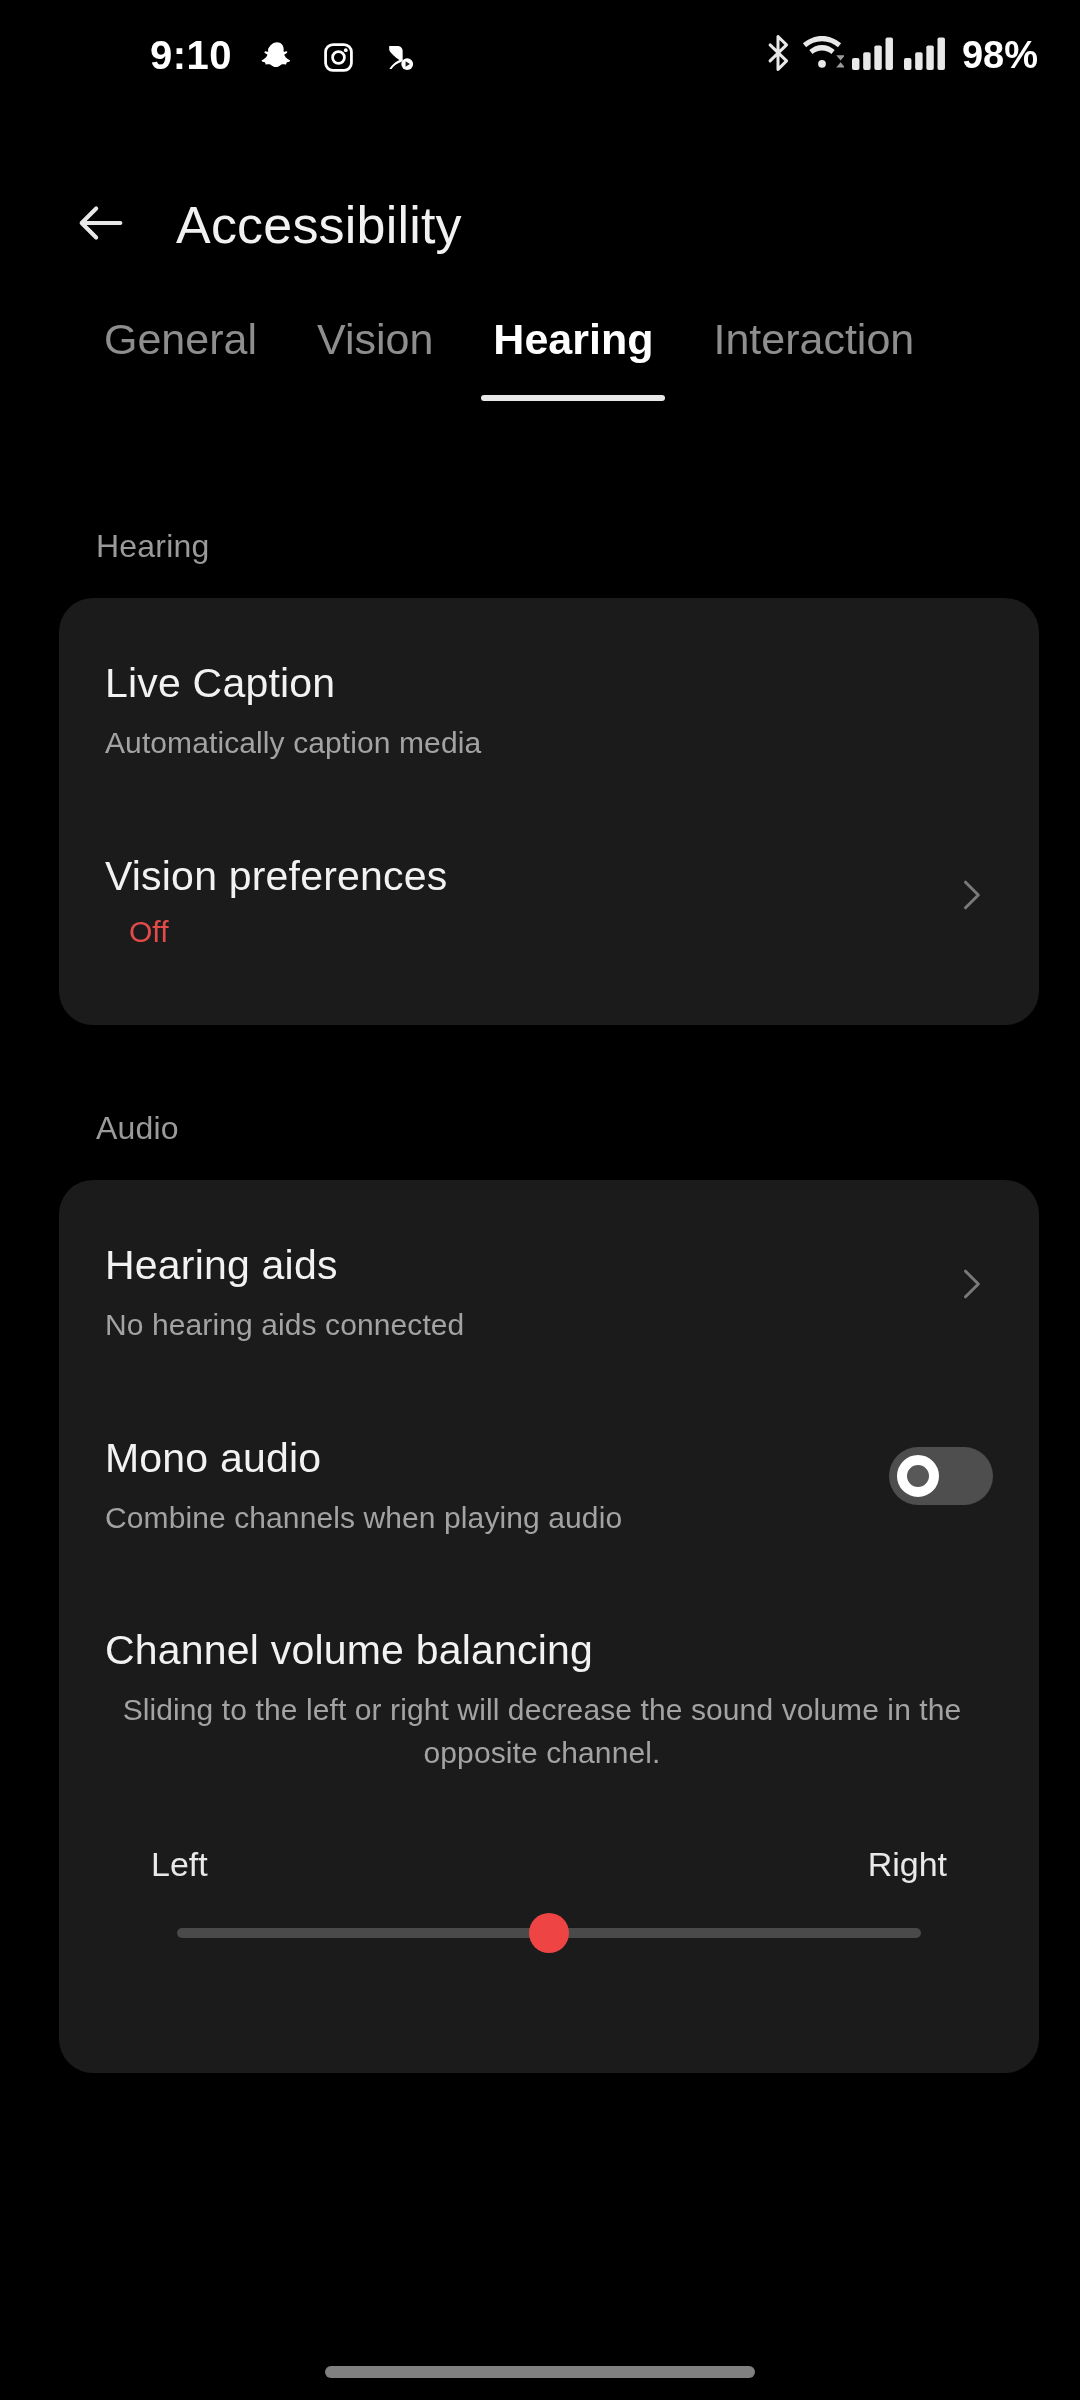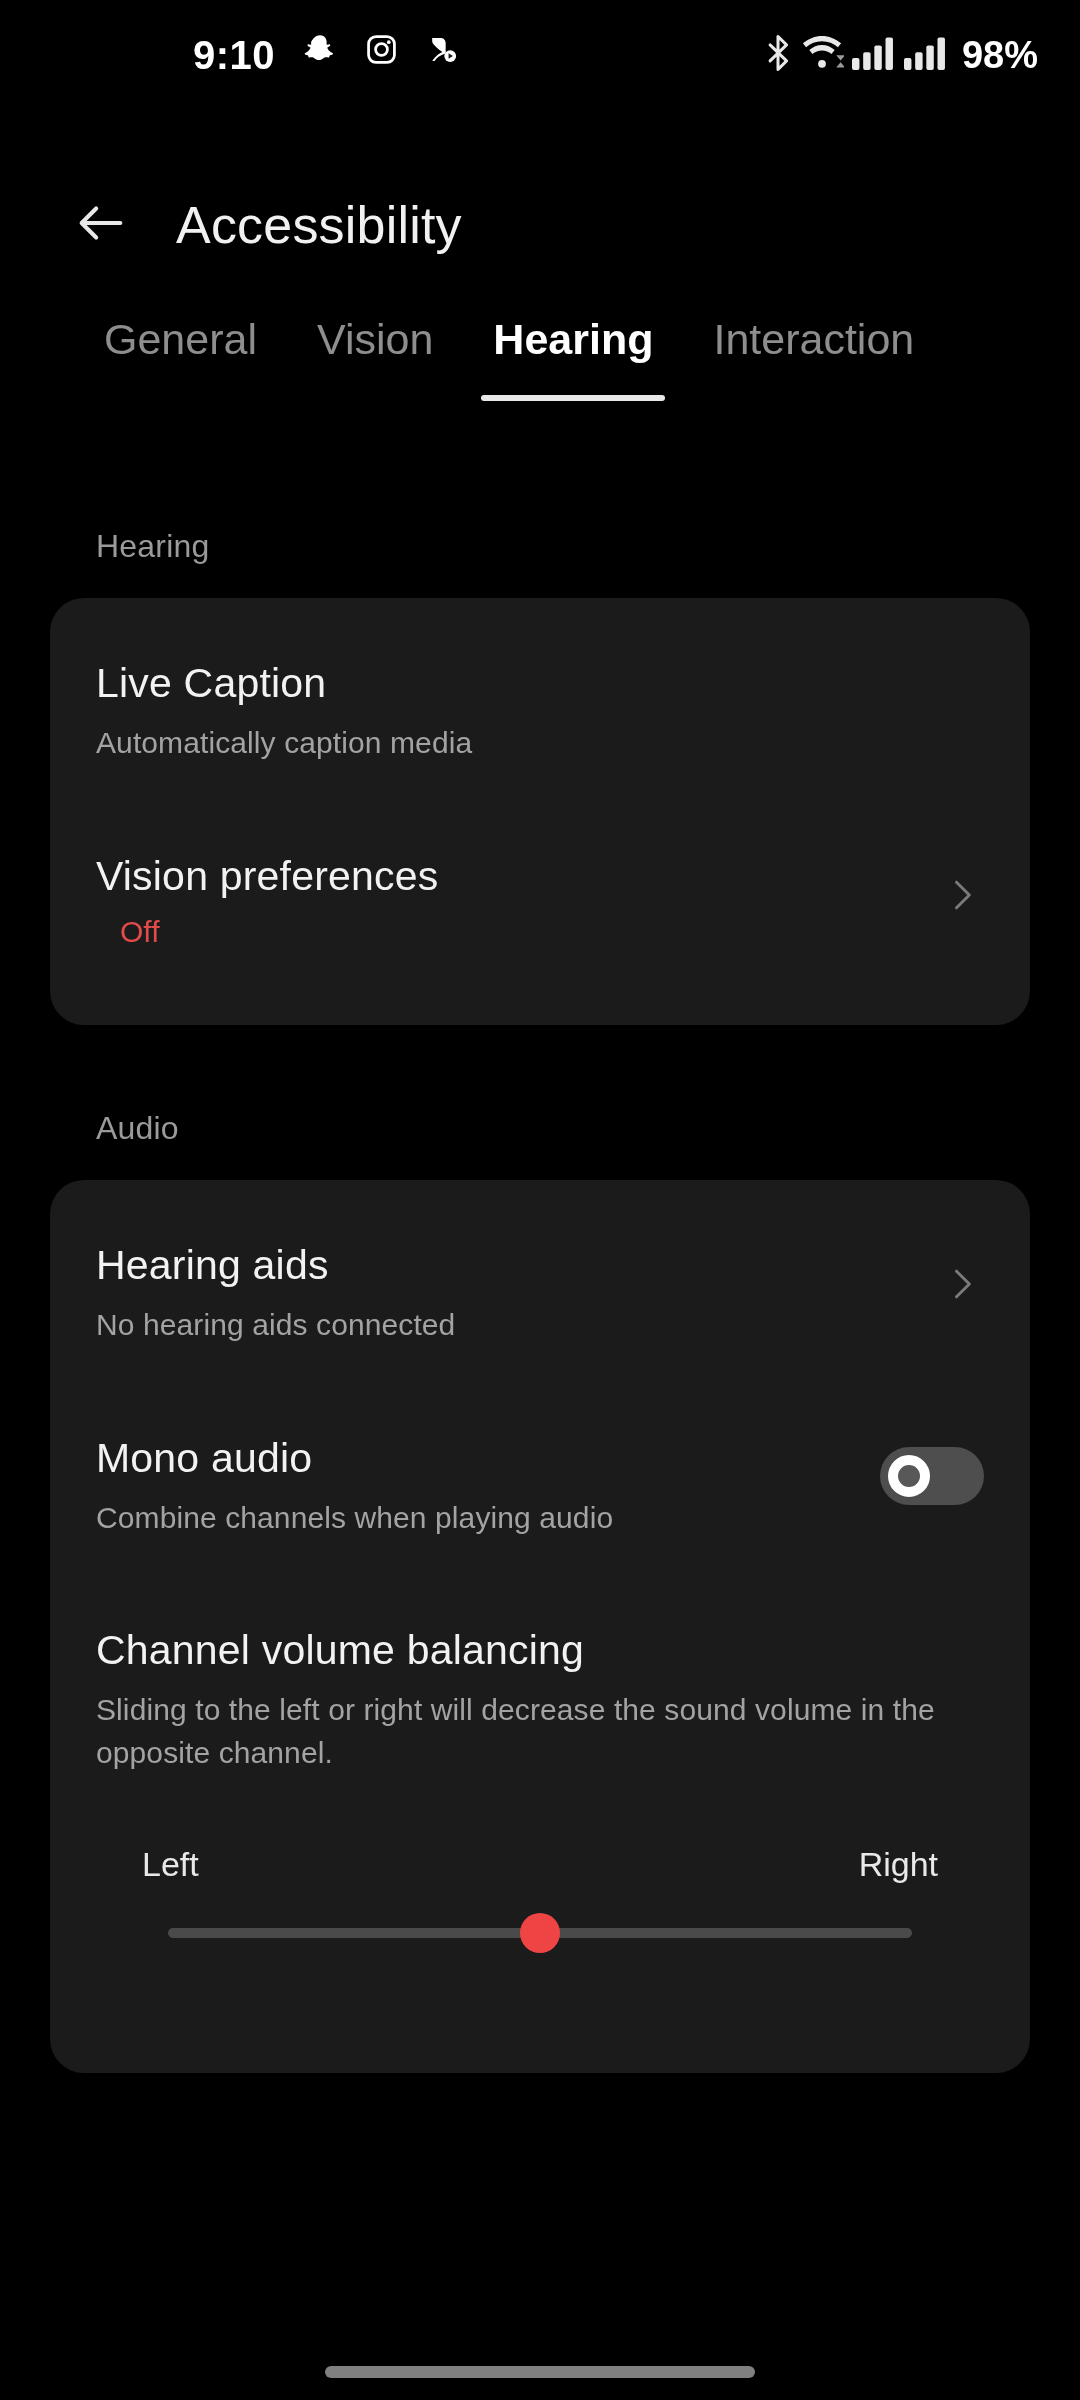--- a/index.html
+++ b/index.html
@@ -10,21 +10,21 @@
     overflow:hidden;
   }
   #phone { position:relative; width:1080px; height:2400px; background:#000; }
 
   
   .statusbar {
     position:absolute; top:0; left:0; width:1080px; height:110px;
     display:flex; align-items:center; justify-content:space-between;
     padding:0 42px 0 150px;
   }
-  .sb-left { display:flex; align-items:flex-start; gap:28px;margin-left:43px; }
+  .sb-left { display:flex; align-items:flex-end; gap:28px; }
   .sb-clock { color:#fff; font-size:40px; font-weight:700; letter-spacing:0.5px; }
   .sb-right { display:flex; align-items:center; gap:8px; }
   .sb-batt { color:#fff; font-size:38px; font-weight:700; margin-left:6px; }
   .ico { display:block; }
 
   
   .header {
     position:absolute; top:160px; left:0; width:1080px; height:130px;
     display:flex; align-items:center;
   }
@@ -46,27 +46,27 @@
     position:absolute; bottom:0; left:18px; right:18px; height:6px;
     background:#e8e8e8; border-radius:3px;
   }
 
   
   .section-label {
     position:absolute; left:96px;
     color:#9a9a9a; font-size:32px; letter-spacing:0.2px;
   }
   .card {
-    position:absolute; left:50px; width:980px;
+    position:absolute; left:59px; width:980px;
     background:#1b1b1b; border-radius:34px;padding-left:44px;
   }
 
   .row { position:relative; }
   .row-title { color:#f2f2f2; font-size:41px; font-weight:400; letter-spacing:0.2px; }
-  .row-sub   { color:#a3a3a3; font-size:30px; letter-spacing:0.1px; line-height:1.42; }
+  .row-sub   { color:#a3a3a3; font-size:30px; letter-spacing:0.1px; line-height:1.42;text-align:center; }
   .row-status-off { color:#e34b4b; font-size:30px;margin-left:24px; }
 
   .chev { position:absolute; right:46px; }
 
   
   .toggle {
     position:absolute; right:46px;
     width:104px; height:58px; border-radius:29px;
     background:#4e4e4e; display:flex; align-items:center;
   }

